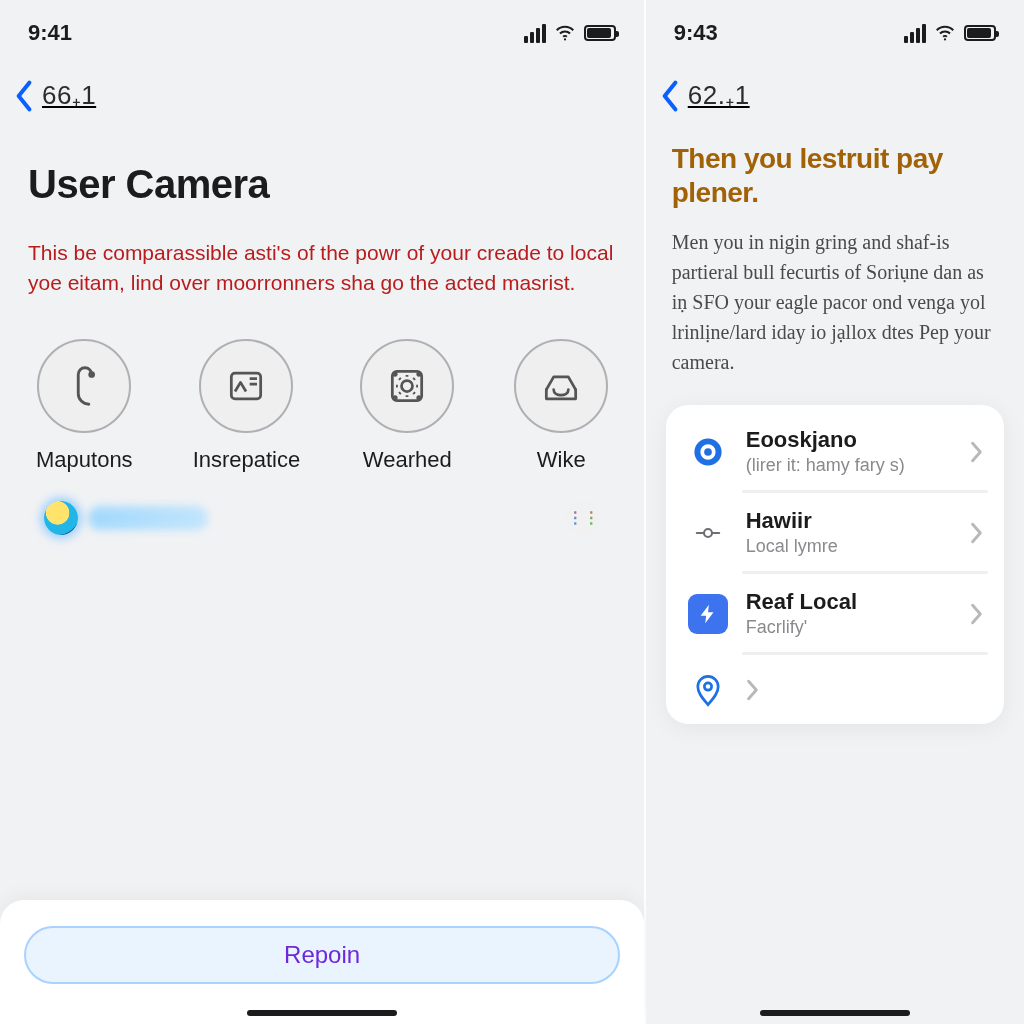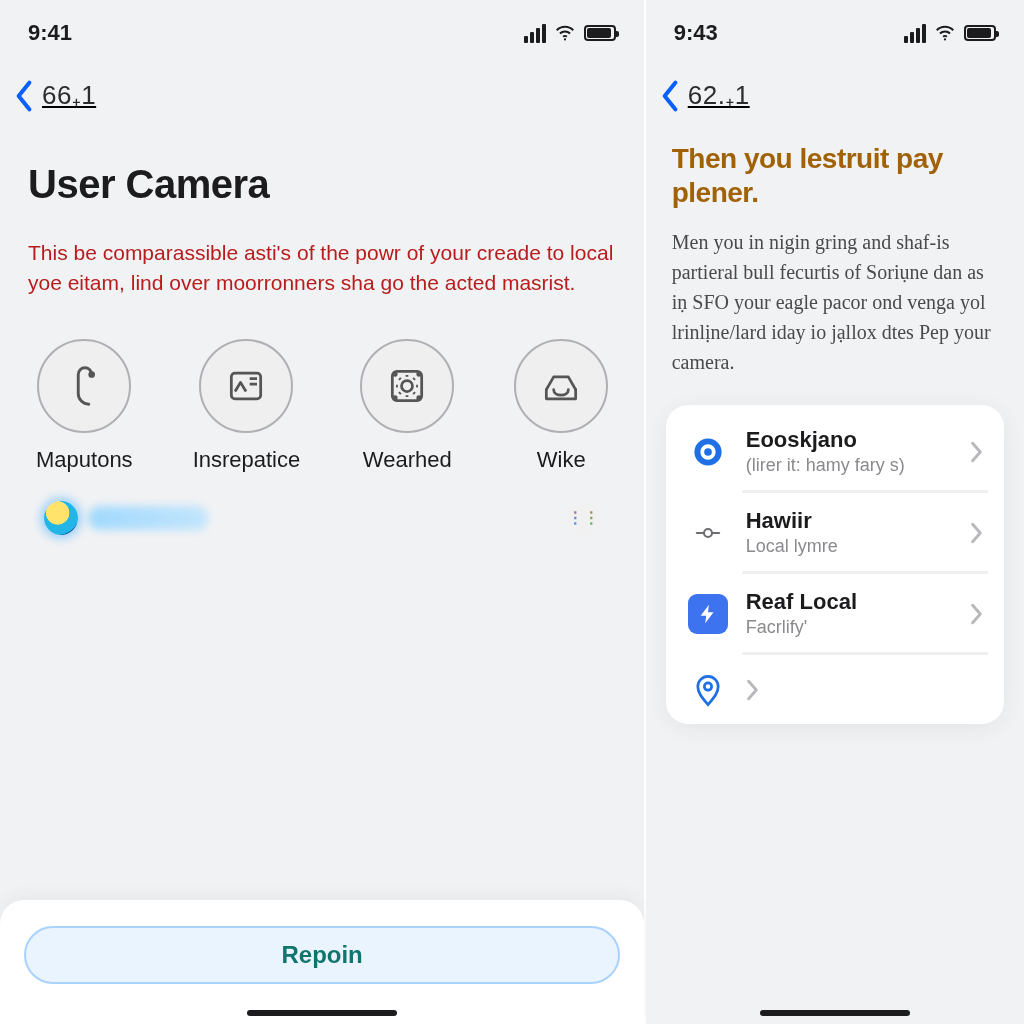--- a/index.html
+++ b/index.html
@@ -31,21 +31,21 @@
   .circle { width:94px; height:94px; border-radius:50%; border:2px solid #b0b0b4; background:#efefef; display:flex; align-items:center; justify-content:center; color:#555;}
   .grid-item span.label { font-size:22px; color:#1c1c1e; }
   
   .chips { display:flex; justify-content:space-between; align-items:center; padding:28px 44px 0 44px; }
   .chip-left { display:flex; align-items:center; gap:10px; }
   .avatar { width:34px; height:34px; border-radius:50%; background:radial-gradient(circle at 40% 35%, #ffe36b 0 38%, #22b6e8 40% 72%, #0f5fa8 74% 100%); box-shadow:0 0 8px 4px rgba(110,190,255,0.6);}
   .blur-bar { width:120px; height:24px; border-radius:12px; background:linear-gradient(90deg,#8ed3ff,#b6e2ff); filter:blur(4px); opacity:0.8;}
   .chip-right { width:34px; height:34px; border-radius:50%; background:#f1f1f1; display:flex; align-items:center; justify-content:center; font-size:16px;}
   
   .bottom-card { margin-top:auto; background:#fff; border-radius:24px 24px 0 0; padding:26px 24px 40px 24px; box-shadow:0 -4px 20px rgba(0,0,0,0.05);}
-  .big-btn { width:100%; height:58px; border-radius:30px; border:2px solid #a9d2ff; background:#eaf4ff; color:#0f766e; font-size:24px; font-weight:700; display:flex; align-items:center; justify-content:center; cursor:pointer;}
+  .big-btn { width:100%; height:58px; border-radius:30px; border:2px solid #a9d2ff; background:#eaf4ff; color:#6d28d9; font-size:24px; font-weight:400; display:flex; align-items:center; justify-content:center; cursor:pointer;}
   .home-bar { position:absolute; bottom:8px; left:50%; transform:translateX(-50%); width:150px; height:6px; background:#1c1c1e; border-radius:4px;}
   
   .body-b { padding:30px 26px 0 26px; }
   .body-b h1{ font-size:28px; font-weight:700; color:#a16207; line-height:1.2; letter-spacing:-0.5px;}
   .body-b p{ font-size:20px; color:#4a4a4c; line-height:1.5; margin-top:18px;font-family:Liberation Serif, serif;}
   .list-card { margin:28px 20px 0 20px; background:#fff; border-radius:22px; padding:4px 0 0 0; box-shadow:0 4px 24px rgba(0,0,0,0.06);}
   .list-item { display:flex; align-items:center; gap:18px; padding:18px 20px 14px 22px; cursor:pointer; position:relative;}
   .list-item + .list-item::before { content:""; position:absolute; top:0; left:76px; right:16px; height:3px; background:#efeff1; border-radius:2px;}
   .li-icon { width:40px; height:40px; display:flex; align-items:center; justify-content:center; flex:none; border-radius:9px;}
   .li-text { flex:1 1 auto; min-width:0; }

